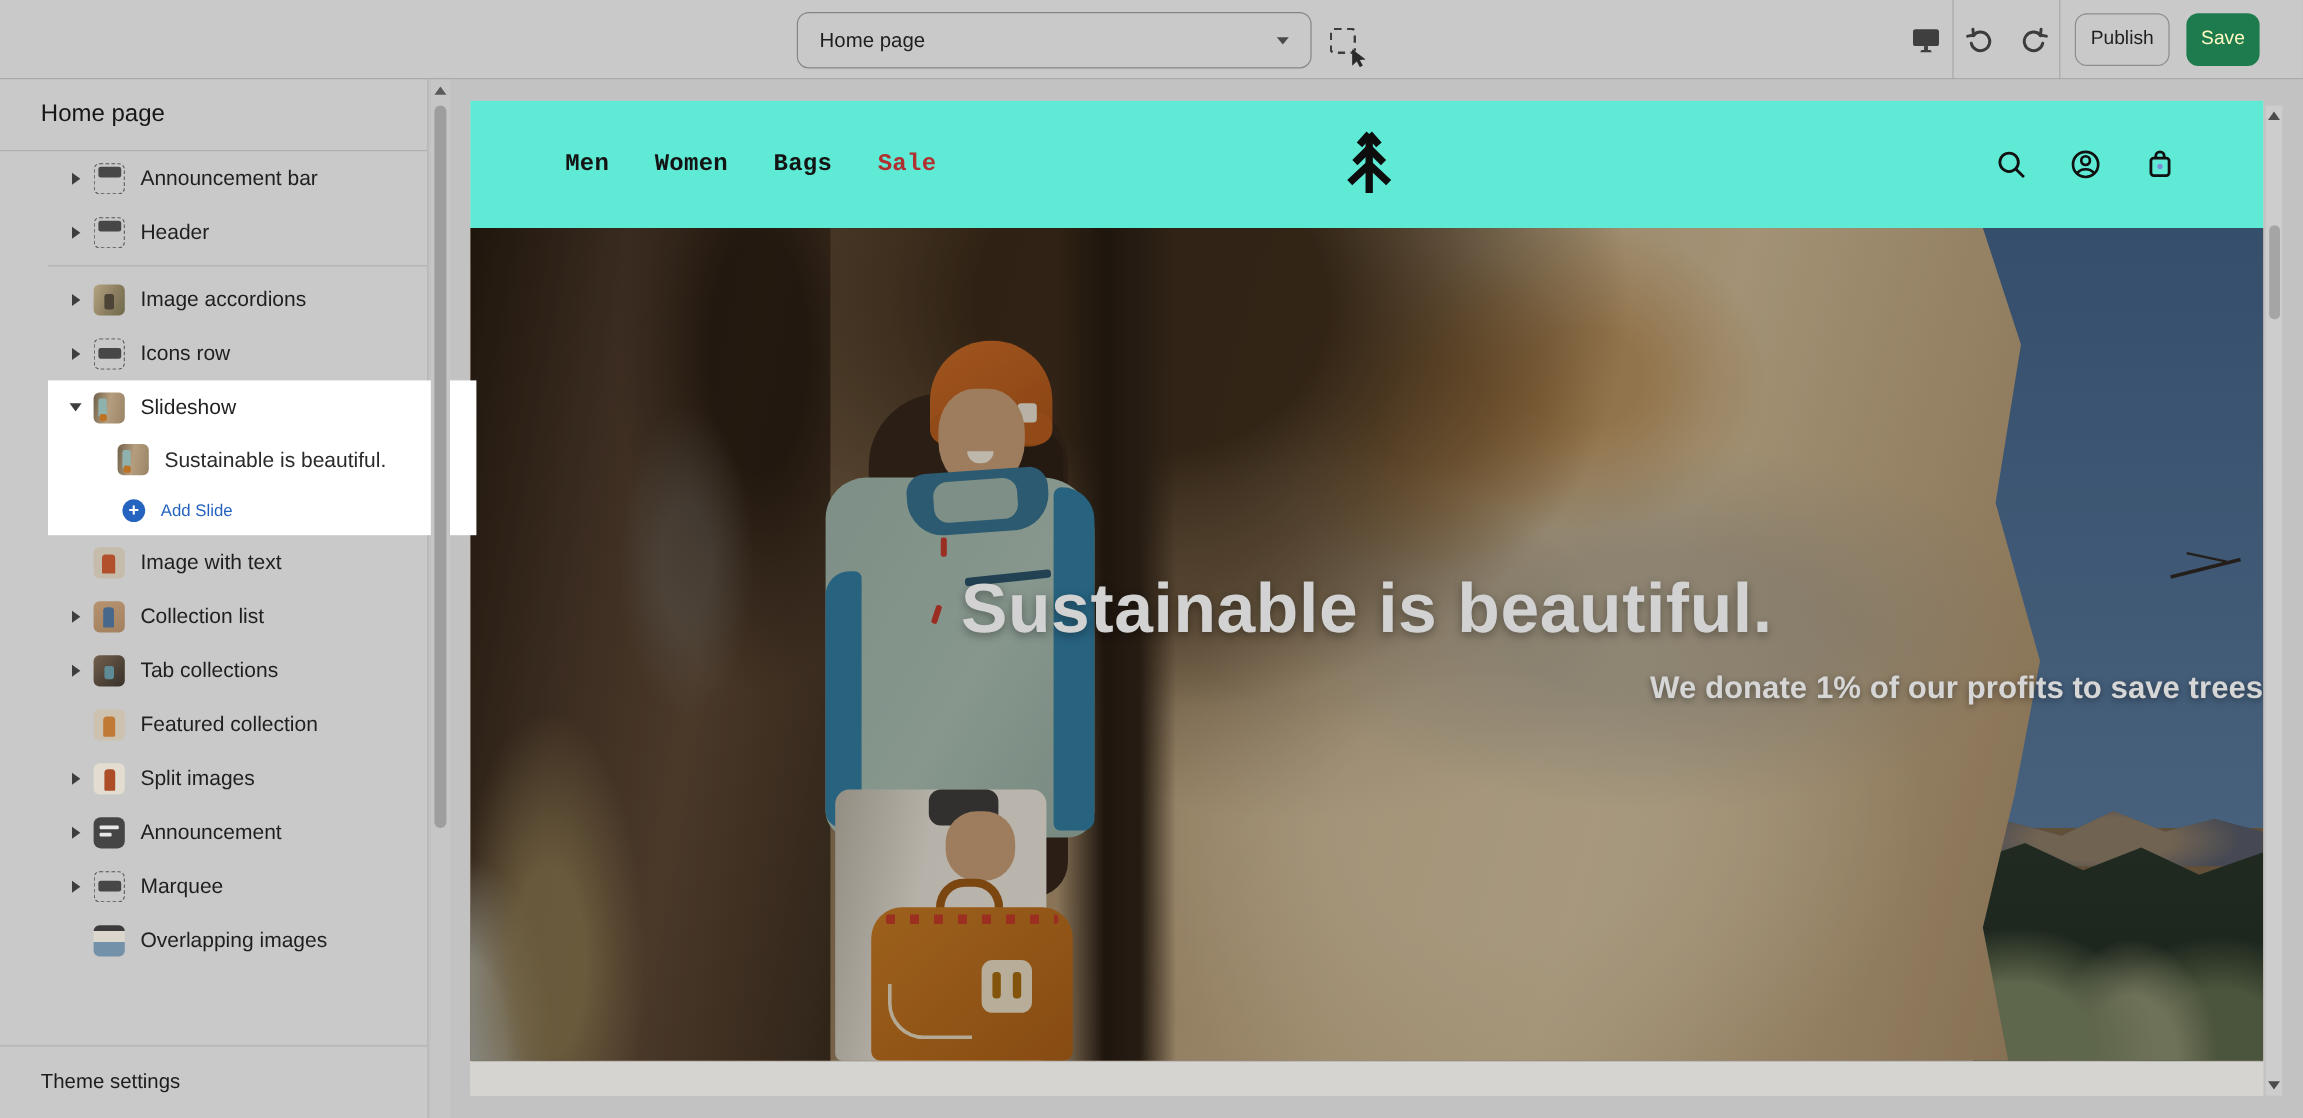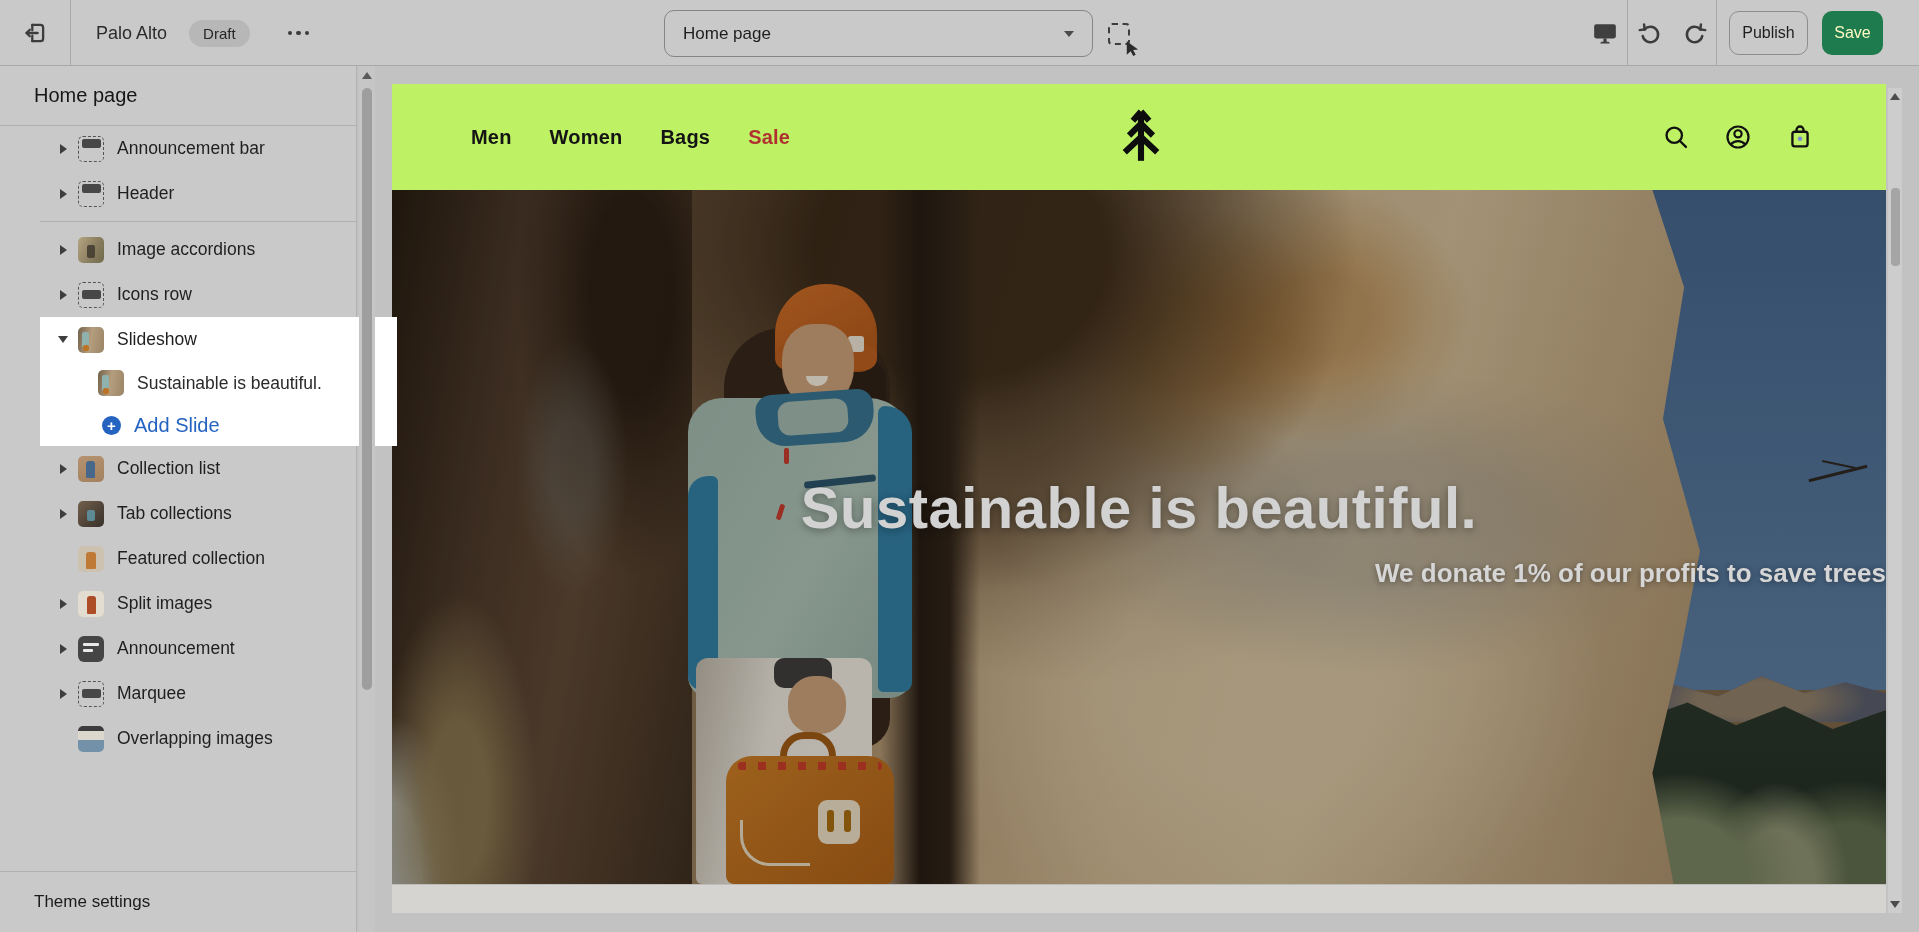--- a/index.html
+++ b/index.html
@@ -51,21 +51,21 @@
     border-left:7.5px solid #3e3e3e; }
   .tri-d { width:0; height:0; border-left:5px solid transparent; border-right:5px solid transparent;
     border-top:7.5px solid #3e3e3e; }
   .thumb { width:26px; height:26px; border-radius:5px; margin-left:6px; flex-shrink:0;
     position:relative; overflow:hidden; }
   .sb-row.sub .thumb { margin-left:0; }
   .sb-label { font-size:17.5px; color:#1f1f1f; margin-left:13px; white-space:nowrap; }
   .sb-row.sub .sb-label { color:#2a2a2a; }
   .plus-circle { width:19px; height:19px; border-radius:50%; color:#fff; font-size:15px;
     font-weight:bold; display:flex; align-items:center; justify-content:center; line-height:1; flex-shrink:0; }
-  .action-label { font-size:20px; margin-left:13px; }
+  .action-label { font-size:14px; margin-left:13px; }
   .sb-footer { position:absolute; left:0; bottom:0; width:100%; height:61px;
     border-top:1px solid #b0b0b0; display:flex; align-items:center; padding-left:34px;
     font-size:17px; color:#1c1c1c; cursor:pointer; background:#c9c9c9; }
 
   
   .ic-dash { border:1.5px dashed #545454; background:transparent; }
   .ic-dash .bar { position:absolute; left:2.5px; right:2.5px; background:#474747; border-radius:2px; }
   .bar-top { top:2.5px; height:9px; }
   .bar-mid { top:7px; height:9px; }
   .ic-card { background:#454545; border-radius:6px; }
@@ -108,22 +108,22 @@
   .sb-scroll { position:absolute; left:359px; top:66px; width:16px; height:866px;
     background:#c6c6c6; z-index:45; }
   .sb-scroll .up { position:absolute; top:6px; left:3px; width:0; height:0;
     border-left:5px solid transparent; border-right:5px solid transparent; border-bottom:7px solid #5a5a5a; }
   .sb-scroll .thumbbar { position:absolute; left:3px; top:22px; width:10px; height:602px;
     background:#9e9e9e; border-radius:5px; }
 
   
   .canvas { position:absolute; left:376px; top:66px; width:1543px; height:866px; background:#c2c2c2; }
   .page { position:absolute; left:16px; top:18px; width:1494px; height:829px; background:#dedbd7; }
-  .pnav { position:absolute; left:0; top:0; width:1494px; height:106px; background:#bef264;
-    display:flex; align-items:center; }
+  .pnav { position:absolute; left:0; top:0; width:1494px; height:106px; background:#5eead4;
+    display:flex; align-items:center;font-family:Liberation Mono, monospace; }
   .pnav-links { display:flex; gap:38px; margin-left:79px; }
   .pnav-link { font-size:20px; font-weight:bold; color:#141414; letter-spacing:.2px; cursor:pointer; }
   .pnav-logo { position:absolute; left:728px; top:22px; cursor:pointer; }
   .pnav-icons { position:absolute; right:72px; top:0; height:106px; display:flex; align-items:center; gap:34px; }
   .pnav-icons .icobtn { cursor:pointer; display:flex; }
 
   
   .hero { position:absolute; left:0; top:106px; width:1494px; height:694px; overflow:hidden; background:#7a6347; }
   .hero > div { position:absolute; }
   .sky { right:0; top:0; width:240px; height:500px;
@@ -218,39 +218,20 @@
     border-left:5px solid transparent; border-right:5px solid transparent; border-top:7px solid #4c4c4c; }
   .pv-scroll .thumbbar { position:absolute; left:2.5px; top:100px; width:9px; height:78px;
     background:#a5a5a5; border-radius:4px; }
 
   svg { display:block; }
 </style>
 </head>
 <body>
 
 <header class="topbar">
-  <div class="tb-left">
-    <div class="exit-btn">
-      <span>
-        <svg width="26" height="26" viewBox="0 0 24 24" fill="none" stroke="#3c3c3c" stroke-width="2.1" stroke-linecap="round" stroke-linejoin="round">
-          <path d="M9.5 4.5 H17 Q19.5 4.5 19.5 7 V17 Q19.5 19.5 17 19.5 H9.5"></path>
-          <path d="M9.5 4.5 V9.5 M9.5 14.5 V19.5"></path>
-          <path d="M14.5 12 H4 M7.2 9 L4 12 L7.2 15"></path>
-        </svg>
-      </span>
-    </div>
-    <div class="tb-vdiv"></div>
-    <span class="theme-name">Palo Alto</span>
-    <span class="draft-pill">Draft</span>
-    <div class="dots">
-      <i></i>
-        <i></i>
-        <i></i>
-    </div>
-  </div>
 
   <div class="page-select">
     <span>Home page</span>
     <span class="caret"></span>
   </div>
   <div class="marquee-sel">
     <span class="dash"></span>
     <svg width="15" height="16" viewBox="0 0 12 14">
       <path d="M1 1 L1 13 L4.4 9.9 L6.6 14 L8.8 12.8 L6.6 8.8 L10.9 8.3 Z" fill="#2b2b2b"></path>
     </svg>
@@ -339,20 +320,25 @@
       </div>
       <div class="sb-row sub">
         <div class="thumb ph-slide"></div>
         <span class="sb-label">Sustainable is beautiful.</span>
       </div>
       <div class="sb-row action">
         <span class="plus-circle" style="background: rgb(37, 99, 192);">+</span>
         <span class="action-label" style="color: rgb(37, 99, 192);">Add Slide</span>
       </div>
       <div class="sb-row">
+        <span class="tri-box"></span>
+        <div class="thumb ph-imagetext"></div>
+        <span class="sb-label">Image with text</span>
+      </div>
+      <div class="sb-row">
         <span class="tri-box">
           <span class="tri-r"></span>
         </span>
         <div class="thumb ph-collectionlist"></div>
         <span class="sb-label">Collection list</span>
       </div>
       <div class="sb-row">
         <span class="tri-box">
           <span class="tri-r"></span>
         </span>

